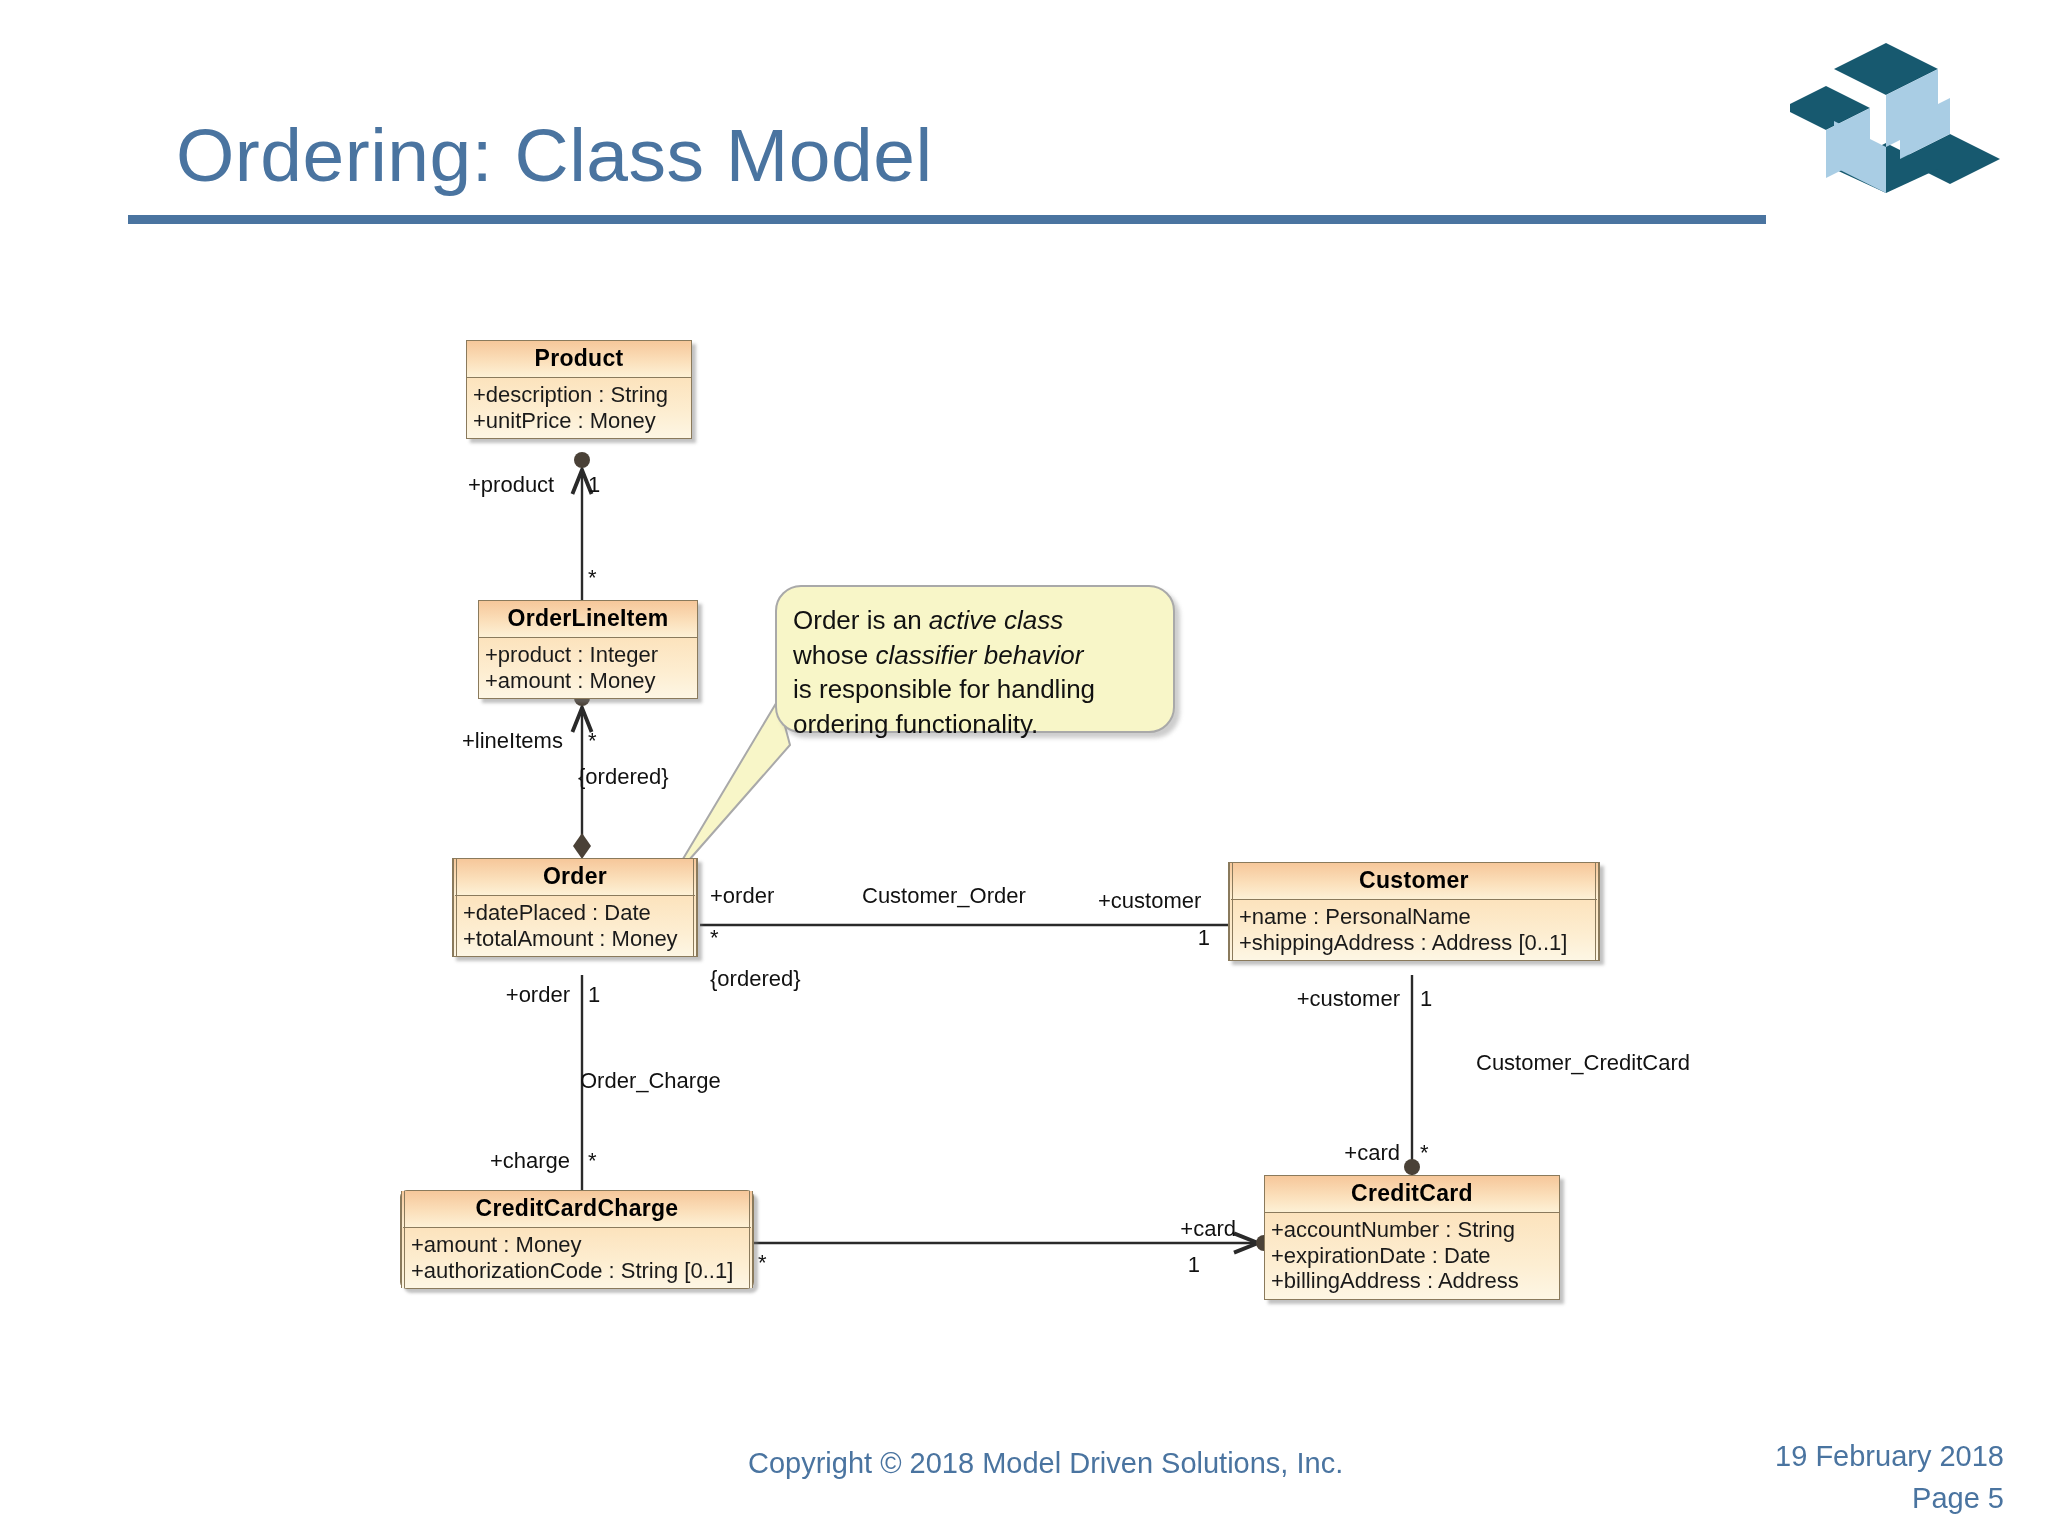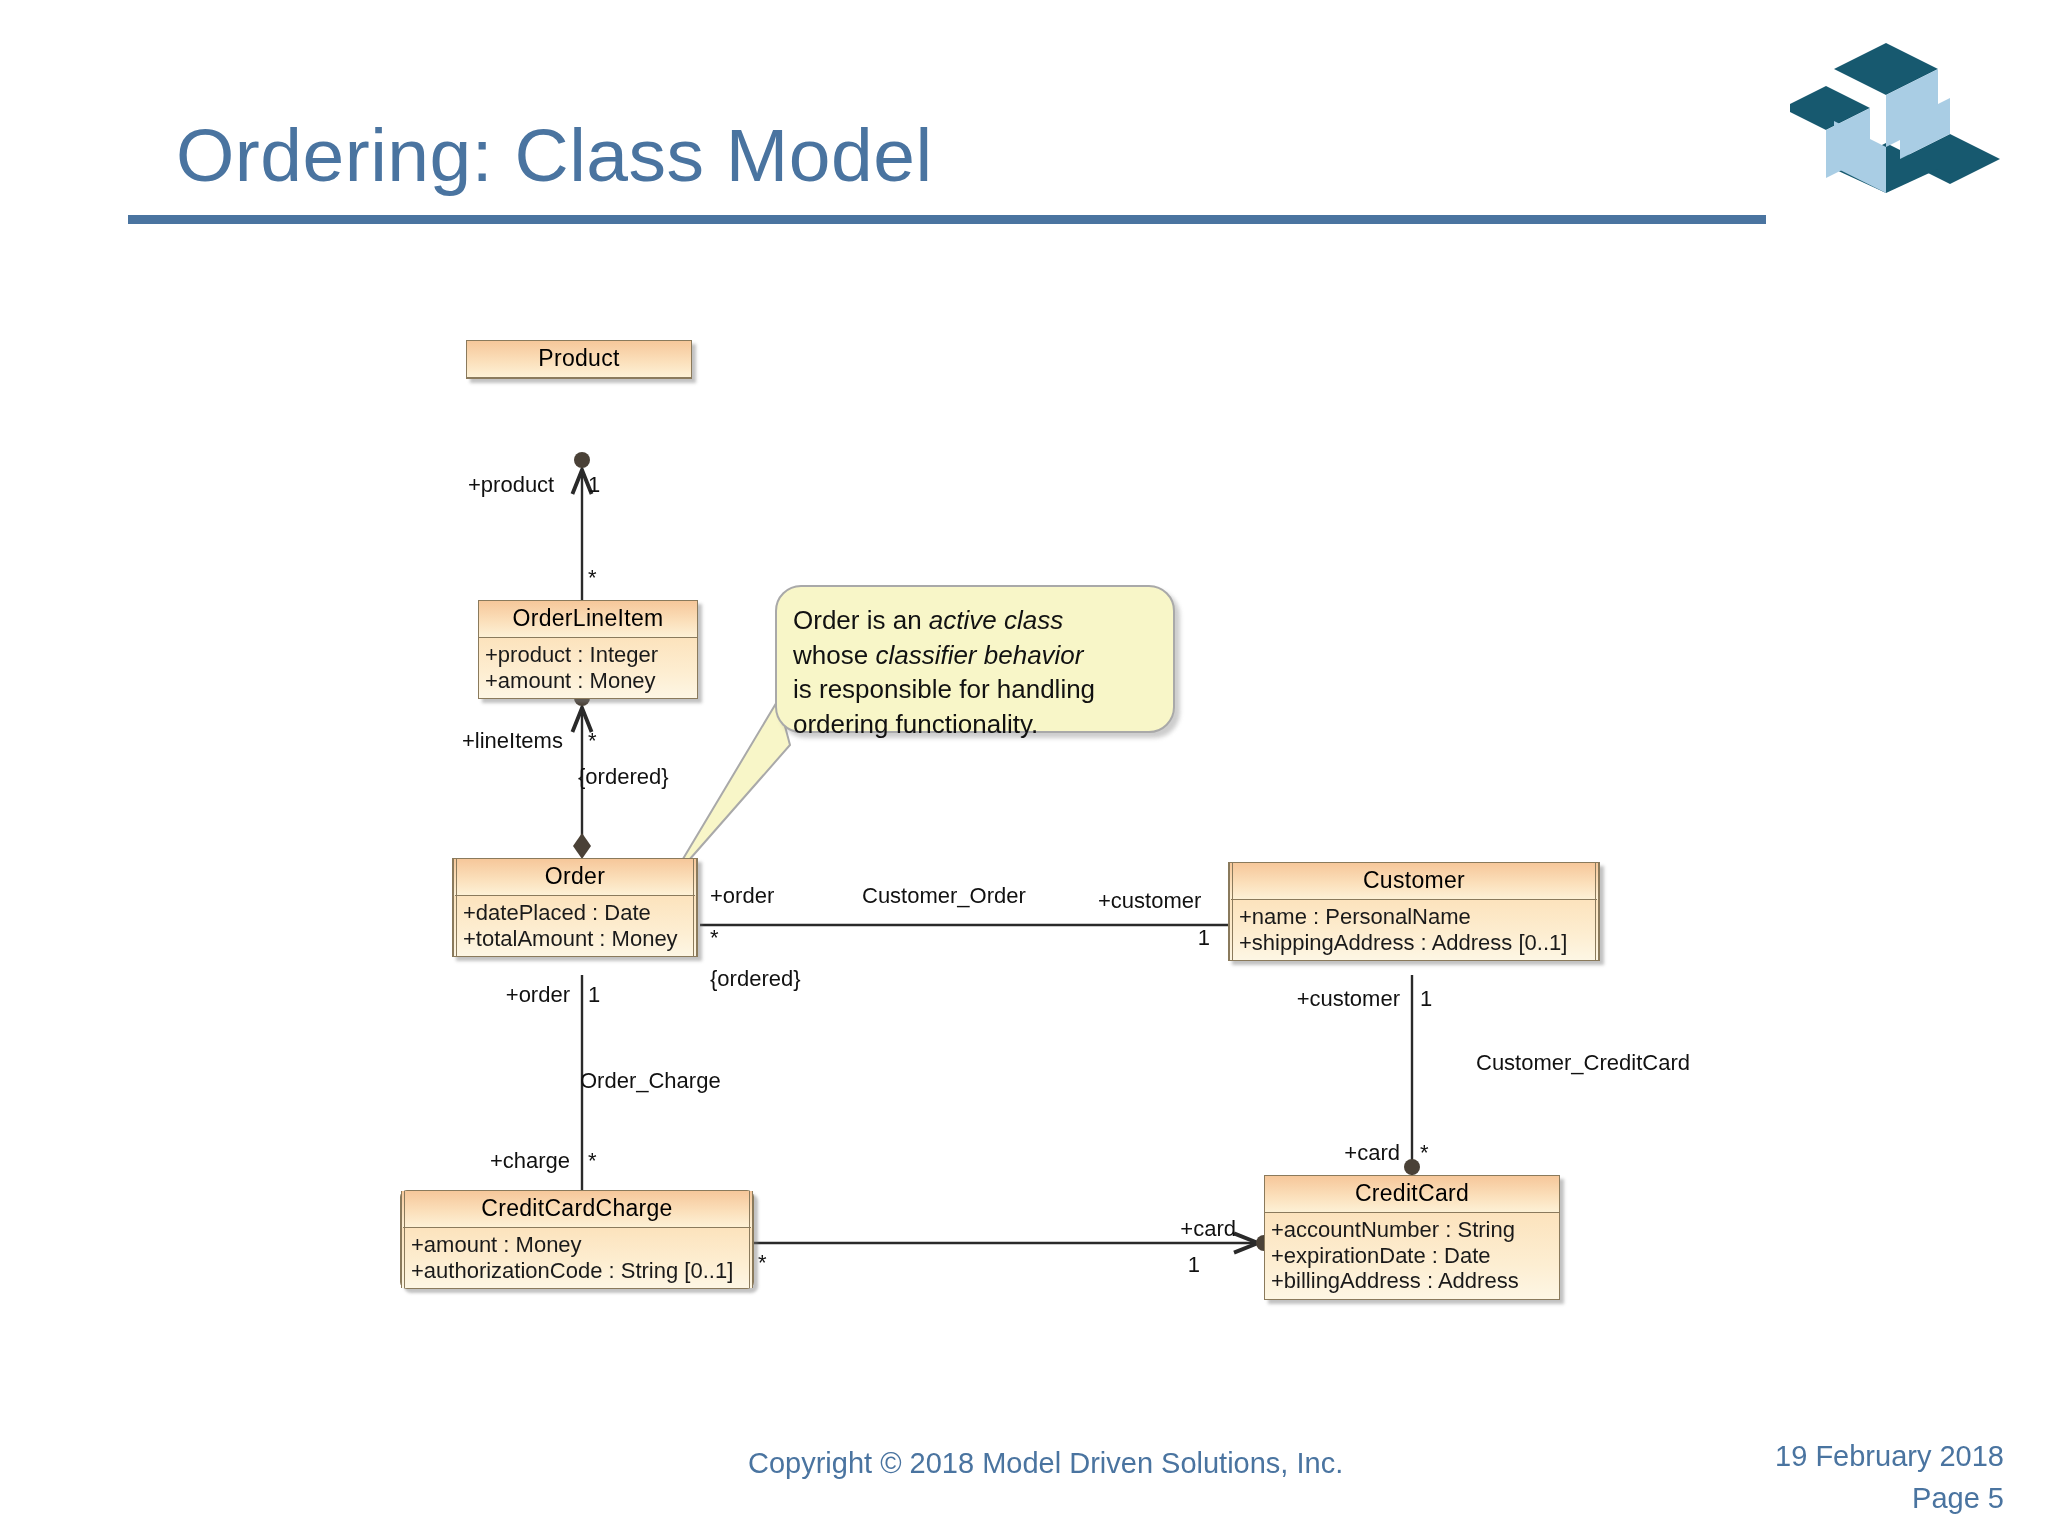--- a/index.html
+++ b/index.html
@@ -58,21 +58,21 @@
   .uml-class {
     position: absolute;
     box-sizing: border-box;
     border: 1px solid #8a7a5c;
     background: #fdeccd;
     box-shadow: 4px 4px 3px rgba(120,120,120,0.45);
   }
   .uml-class .cls-name {
     box-sizing: border-box;
     text-align: center;
-    font-weight: normal;
+    font-weight: bold;
     font-size: 23px;
     color: #000;
     padding: 4px 6px 5px 6px;
     border-bottom: 1px solid #8a7a5c;
     background: linear-gradient(to bottom, #f6c79a 0%, #fbdfba 55%, #fdf1d6 100%);
     letter-spacing: 0.3px;
   }
   .uml-class .cls-attrs {
     box-sizing: border-box;
     padding: 4px 4px 5px 6px;
@@ -194,20 +194,24 @@
   <circle cx="1412" cy="1167" r="8" fill="#4a4137"></circle>
 
   <line x1="752" y1="1243" x2="1258" y2="1243" stroke="#2a2a2a" stroke-width="2.4" marker-end="url(#openArrow)"></line>
   <circle cx="1264" cy="1243" r="8" fill="#4a4137"></circle>
 
   <polygon points="778,700 790,745 668,884" fill="#f8f6c8" stroke="#a9a9a9" stroke-width="2"></polygon>
 </svg>
 
 <div class="uml-class" style="left:466px; top:340px; width:226px;">
   <div class="cls-name">Product</div>
+  <div class="cls-attrs">
+    <div class="attr">+description : String</div>
+    <div class="attr">+unitPrice : Money</div>
+  </div>
 </div>
 
 <div class="uml-class" style="left:478px; top:600px; width:220px;">
   <div class="cls-name">OrderLineItem</div>
   <div class="cls-attrs">
     <div class="attr">+product : Integer</div>
     <div class="attr">+amount : Money</div>
   </div>
 </div>
 

